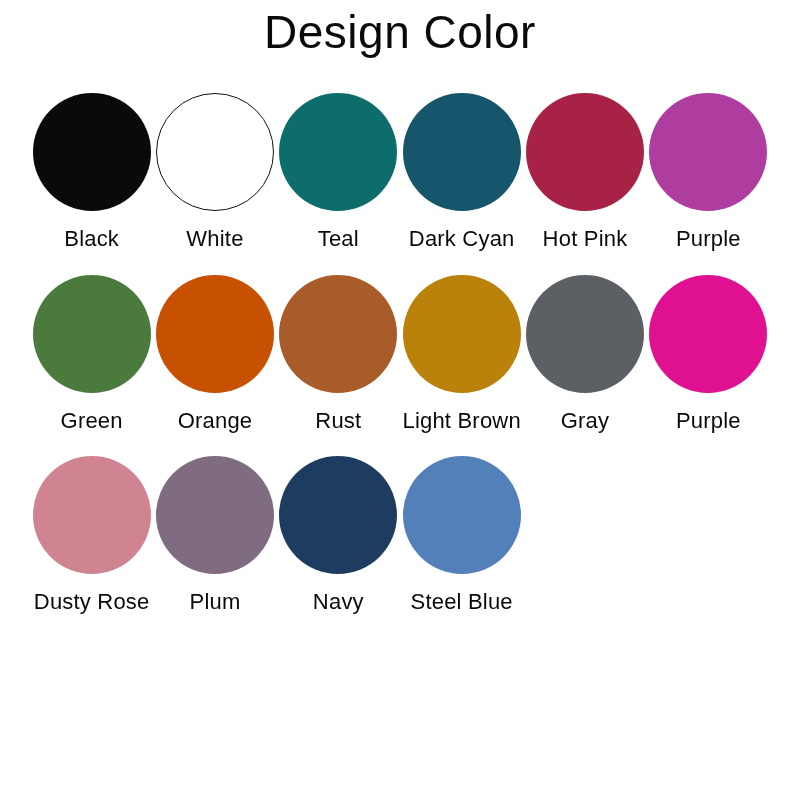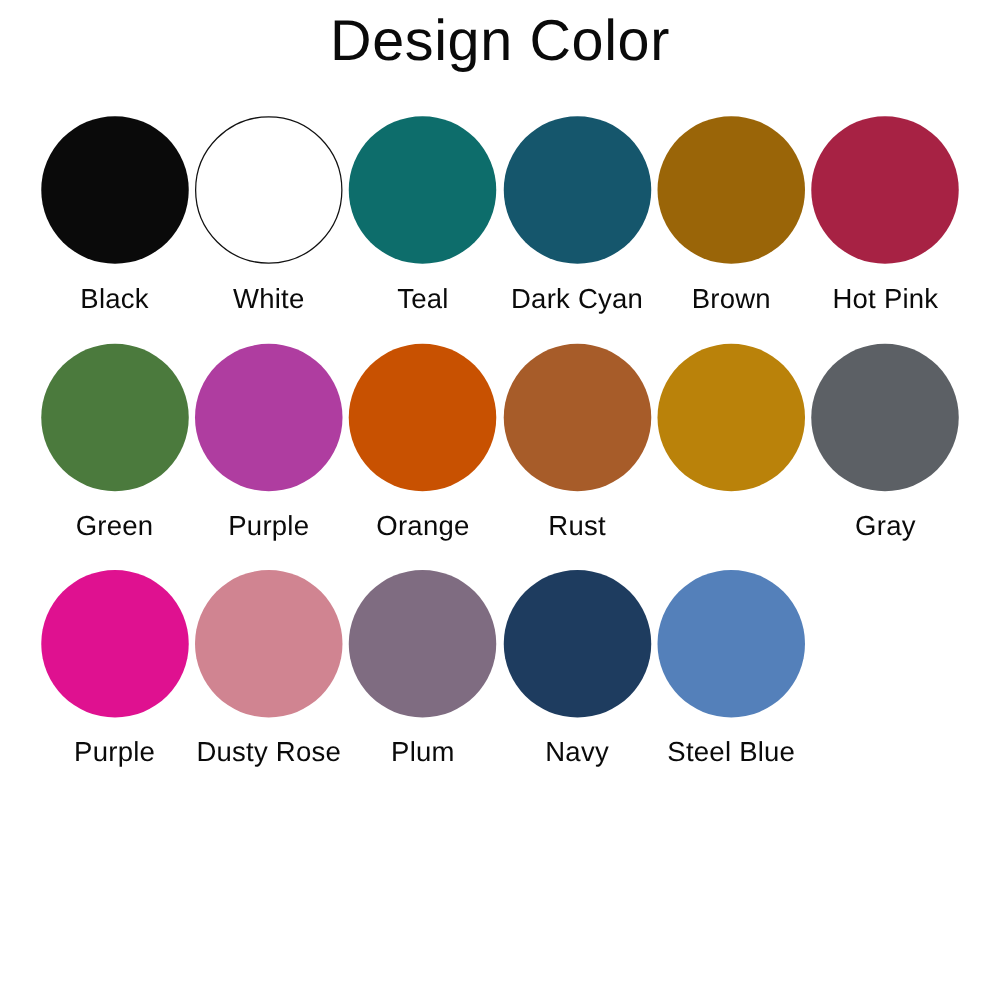--- a/index.html
+++ b/index.html
@@ -102,46 +102,43 @@
     <div class="swatch-cell">
       <div class="swatch-circle" title="Teal #0d6d6b" style="background: rgb(13, 109, 107); border: none;"></div>
       <div class="swatch-label">Teal</div>
     </div>
     <div class="swatch-cell">
       <div class="swatch-circle" title="Dark Cyan #15566c" style="background: rgb(21, 86, 108); border: none;"></div>
       <div class="swatch-label">Dark Cyan</div>
     </div>
 
     <div class="swatch-cell">
-      <div class="swatch-circle" title="Brown #9a6508" style="background: rgb(154, 101, 8); border: none;"></div>
-      <div class="swatch-label">Brown</div>
-    </div>
-    <div class="swatch-cell">
       <div class="swatch-circle" title="Hot Pink #a72244" style="background: rgb(167, 34, 68); border: none;"></div>
       <div class="swatch-label">Hot Pink</div>
     </div>
     <div class="swatch-cell">
+      <div class="swatch-circle" title="Purple #af3da0" style="background: rgb(175, 61, 160); border: none;"></div>
+      <div class="swatch-label">Purple</div>
+    </div>
+    <div class="swatch-cell">
       <div class="swatch-circle" title="Green #4b7a3d" style="background: rgb(75, 122, 61); border: none;"></div>
       <div class="swatch-label">Green</div>
-    </div>
-    <div class="swatch-cell">
-      <div class="swatch-circle" title="Purple #af3da0" style="background: rgb(175, 61, 160); border: none;"></div>
-      <div class="swatch-label">Purple</div>
     </div>
     <div class="swatch-cell">
       <div class="swatch-circle" title="Orange #c85101" style="background: rgb(200, 81, 1); border: none;"></div>
       <div class="swatch-label">Orange</div>
     </div>
 
     <div class="swatch-cell">
       <div class="swatch-circle" title="Rust #a75c29" style="background: rgb(167, 92, 41); border: none;"></div>
       <div class="swatch-label">Rust</div>
     </div>
     <div class="swatch-cell">
       <div class="swatch-circle" title="Light Brown #ba820a" style="background: rgb(186, 130, 10); border: none;"></div>
+      <div class="swatch-label">Light Brown</div>
     </div>
     <div class="swatch-cell">
       <div class="swatch-circle" title="Gray #5c6065" style="background: rgb(92, 96, 101); border: none;"></div>
       <div class="swatch-label">Gray</div>
     </div>
     <div class="swatch-cell">
       <div class="swatch-circle" title="Magenta #df1190" style="background: rgb(223, 17, 144); border: none;"></div>
       <div class="swatch-label">Purple</div>
     </div>
 

